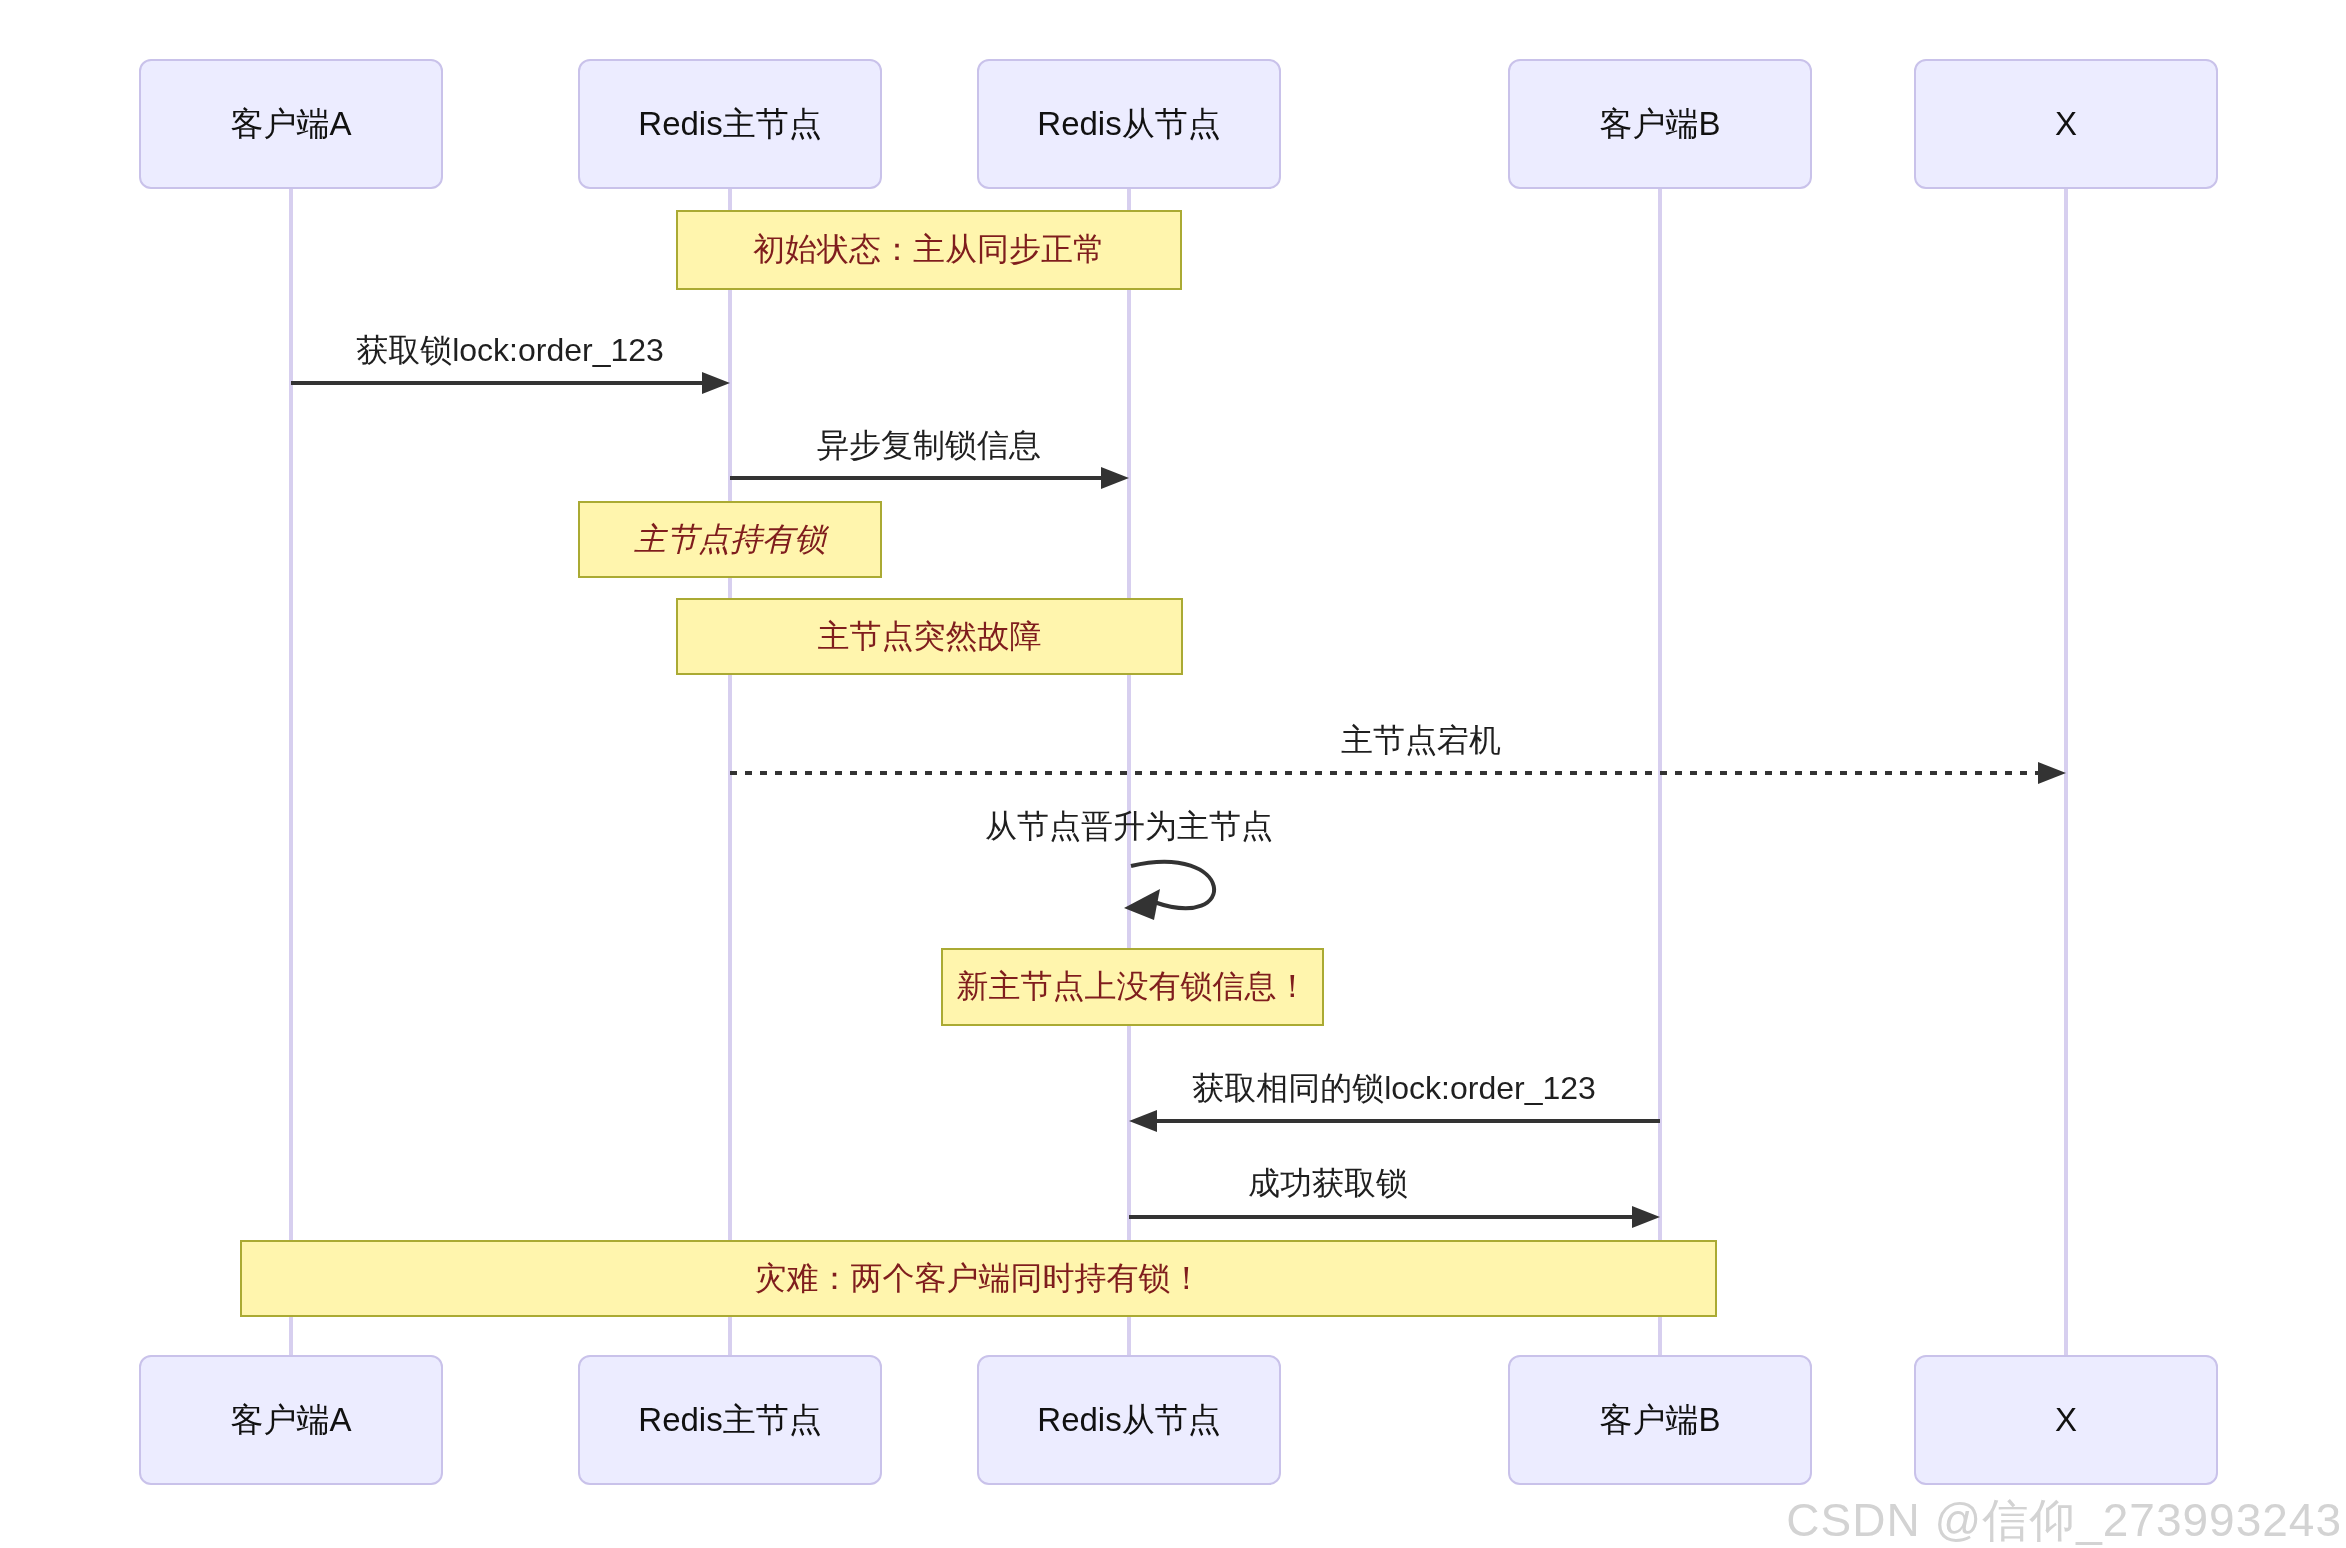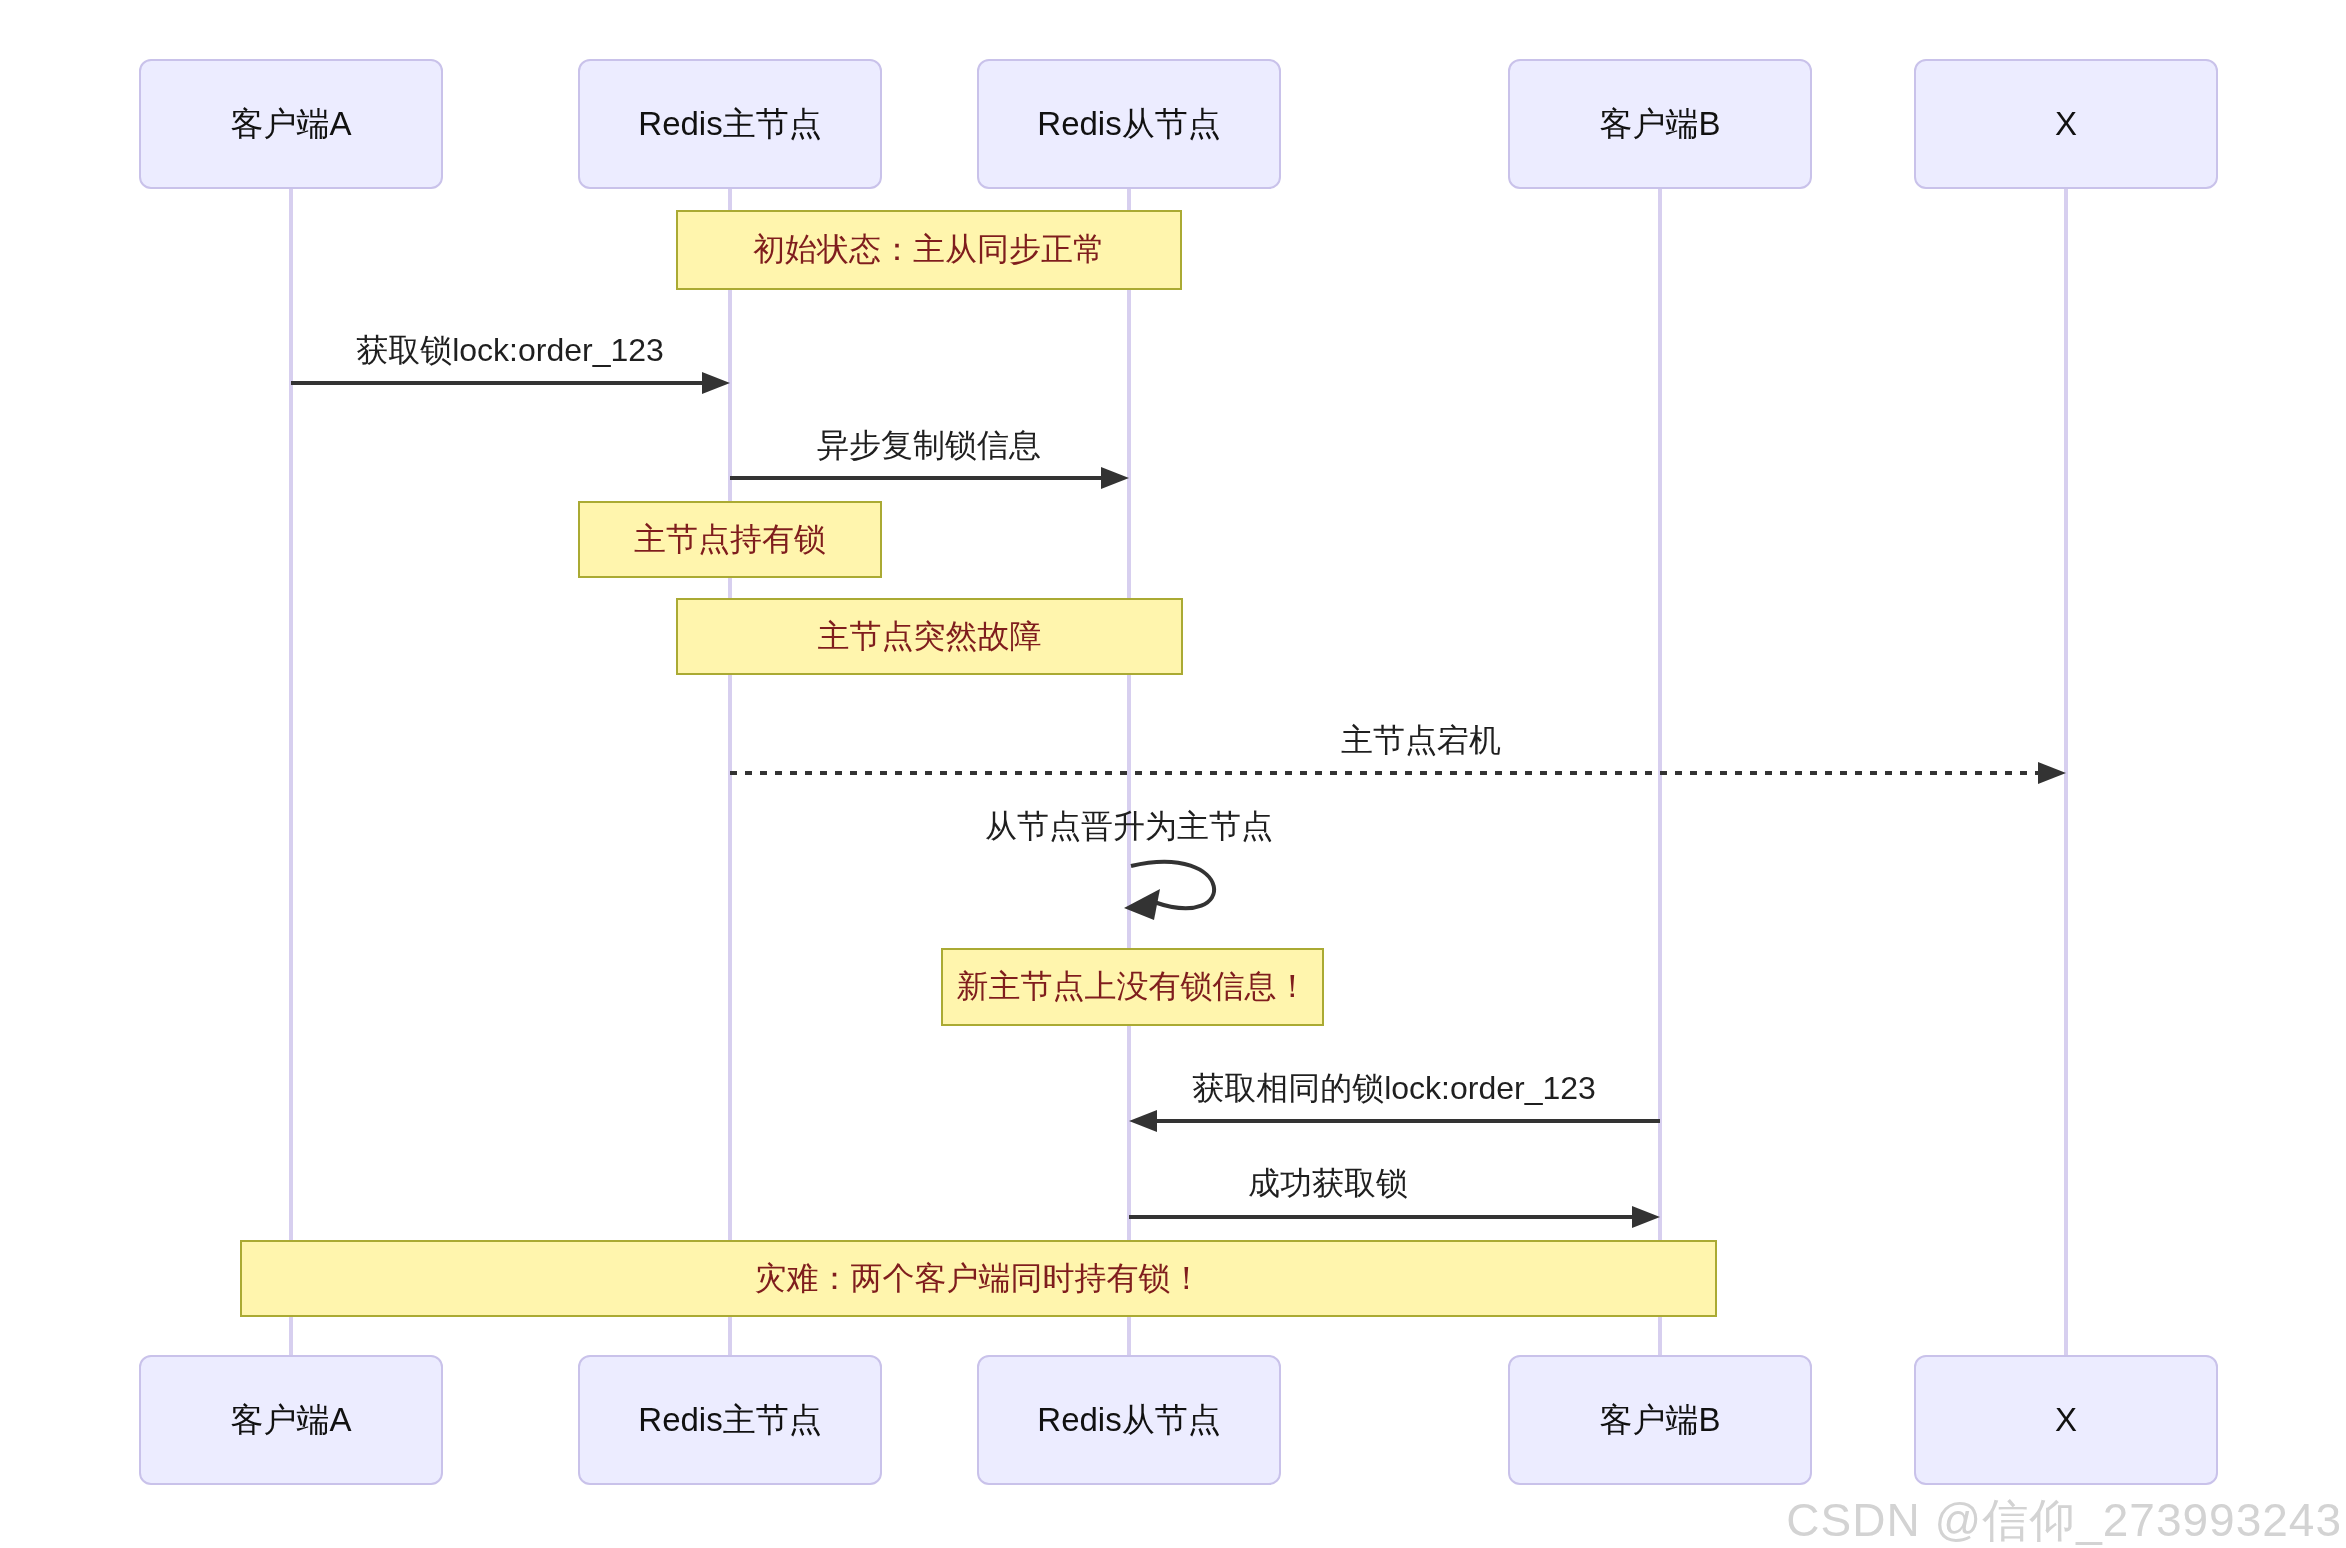--- a/index.html
+++ b/index.html
@@ -100,21 +100,21 @@
   <div class="actor" style="left:1508px;top:59px;">客户端B</div>
   <div class="actor" style="left:1914px;top:59px;">X</div>
 
   <div class="actor" style="left:139px;top:1355px;">客户端A</div>
   <div class="actor" style="left:578px;top:1355px;">Redis主节点</div>
   <div class="actor" style="left:977px;top:1355px;">Redis从节点</div>
   <div class="actor" style="left:1508px;top:1355px;">客户端B</div>
   <div class="actor" style="left:1914px;top:1355px;">X</div>
 
   <div class="note" style="left:676px;top:210px;width:506px;height:80px;">初始状态：主从同步正常</div>
-  <div class="note" style="left:578px;top:501px;width:304px;height:77px;">主节点持有锁</div>
+  <div class="note" style="left:578px;top:501px;width:304px;height:77px;font-style:italic;">主节点持有锁</div>
   <div class="note" style="left:676px;top:598px;width:507px;height:77px;">主节点突然故障</div>
   <div class="note" style="left:941px;top:948px;width:383px;height:78px;">新主节点上没有锁信息！</div>
   <div class="note" style="left:240px;top:1240px;width:1477px;height:77px;">灾难：两个客户端同时持有锁！</div>
 
   <div class="msg-label" style="left:510px;top:330px;">获取锁lock:order_123</div>
   <div class="msg-label" style="left:929px;top:425px;">异步复制锁信息</div>
   <div class="msg-label" style="left:1421px;top:720px;">主节点宕机</div>
   <div class="msg-label" style="left:1129px;top:806px;">从节点晋升为主节点</div>
   <div class="msg-label" style="left:1394px;top:1068px;">获取相同的锁lock:order_123</div>
   <div class="msg-label" style="left:1328px;top:1163px;">成功获取锁</div>

